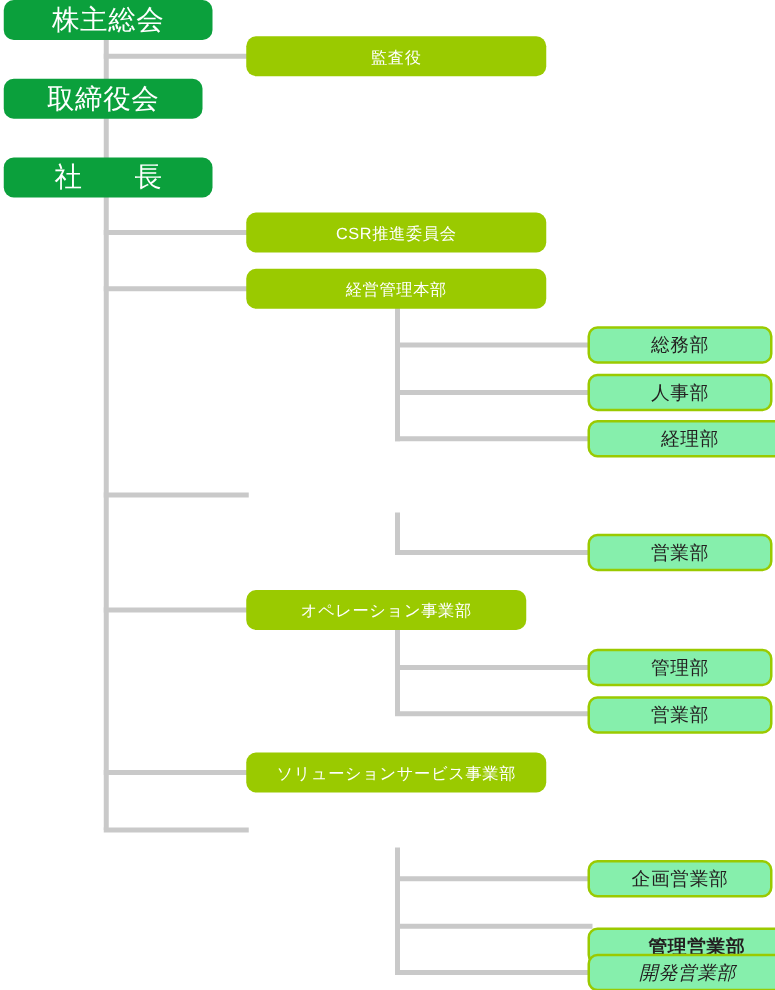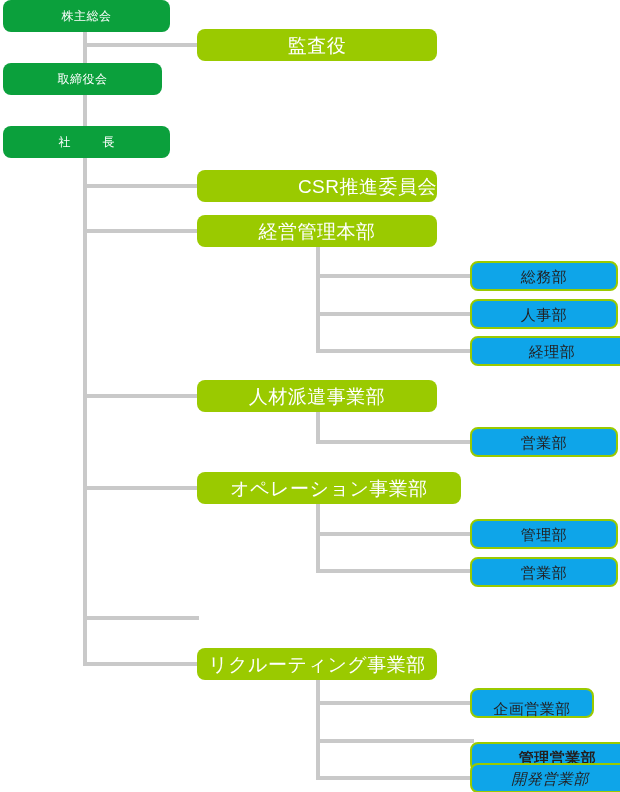--- a/index.html
+++ b/index.html
@@ -32,35 +32,35 @@
     align-items: center;
     justify-content: center;
     border-radius: 7px;
     white-space: nowrap;
     letter-spacing: 0.5px;
   }
 
   .node.level-top {
     background: #0ba03c;
     color: #ffffff;
-    font-size: 12px;
+    font-size: 22px;
     height: 32px;
     border-radius: 8px;
   }
 
   .node.level-div {
     background: #9aca00;
     color: #ffffff;
-    font-size: 19px;
+    font-size: 13px;
     height: 32px;
     border-radius: 8px;
   }
 
   .node.level-dept {
-    background: #0ea5e9;
+    background: #86efac;
     color: #231f20;
     font-size: 15px;
     height: 30px;
     border: 2px solid #9aca00;
     border-radius: 8px;
   }
 
   .node-label { display: block; line-height: 1; }
 
   
@@ -108,40 +108,37 @@
   </div>
 
   <div class="node level-top spaced" style="left:3px; top:126px; width:167px;">
     <span class="node-label">社　長</span>
   </div>
 
   <div class="node level-div" style="left:197px; top:29px; width:240px;">
     <span class="node-label">監査役</span>
   </div>
 
-  <div class="node level-div" style="left:197px; top:170px; width:240px;justify-content:flex-end;">
+  <div class="node level-div" style="left:197px; top:170px; width:240px;">
     <span class="node-label">CSR推進委員会</span>
   </div>
 
   <div class="node level-div" style="left:197px; top:215px; width:240px;">
     <span class="node-label">経営管理本部</span>
   </div>
 
-  <div class="node level-div" style="left:197px; top:380px; width:240px;">
-    <span class="node-label">人材派遣事業部</span>
-  </div>
 
-  <div class="node level-div" style="left:197px; top:472px; width:264px;">
+  <div class="node level-div" style="left:197px; top:472px; width:224px;">
     <span class="node-label">オペレーション事業部</span>
   </div>
 
+  <div class="node level-div" style="left:197px; top:602px; width:240px;">
+    <span class="node-label">ソリューションサービス事業部</span>
+  </div>
 
-  <div class="node level-div" style="left:197px; top:648px; width:240px;">
-    <span class="node-label">リクルーティング事業部</span>
-  </div>
 
   <div class="node level-dept" style="left:470px; top:261px; width:148px;">
     <span class="node-label">総務部</span>
   </div>
 
   <div class="node level-dept" style="left:470px; top:299px; width:148px;">
     <span class="node-label">人事部</span>
   </div>
 
   <div class="node level-dept" style="left:470px; top:336px; width:164px;">
@@ -153,21 +150,21 @@
   </div>
 
   <div class="node level-dept" style="left:470px; top:519px; width:148px;">
     <span class="node-label">管理部</span>
   </div>
 
   <div class="node level-dept" style="left:470px; top:557px; width:148px;">
     <span class="node-label">営業部</span>
   </div>
 
-  <div class="node level-dept" style="left:470px; top:688px; width:124px;align-items:flex-end;">
+  <div class="node level-dept" style="left:470px; top:688px; width:148px;">
     <span class="node-label">企画営業部</span>
   </div>
 
   <div class="node level-dept" style="left:470px; top:742px; width:175px;font-weight:bold;">
     <span class="node-label">管理営業部</span>
   </div>
 
   <div class="node level-dept" style="left:470px; top:763px; width:160px;font-style:italic;">
     <span class="node-label">開発営業部</span>
   </div>

